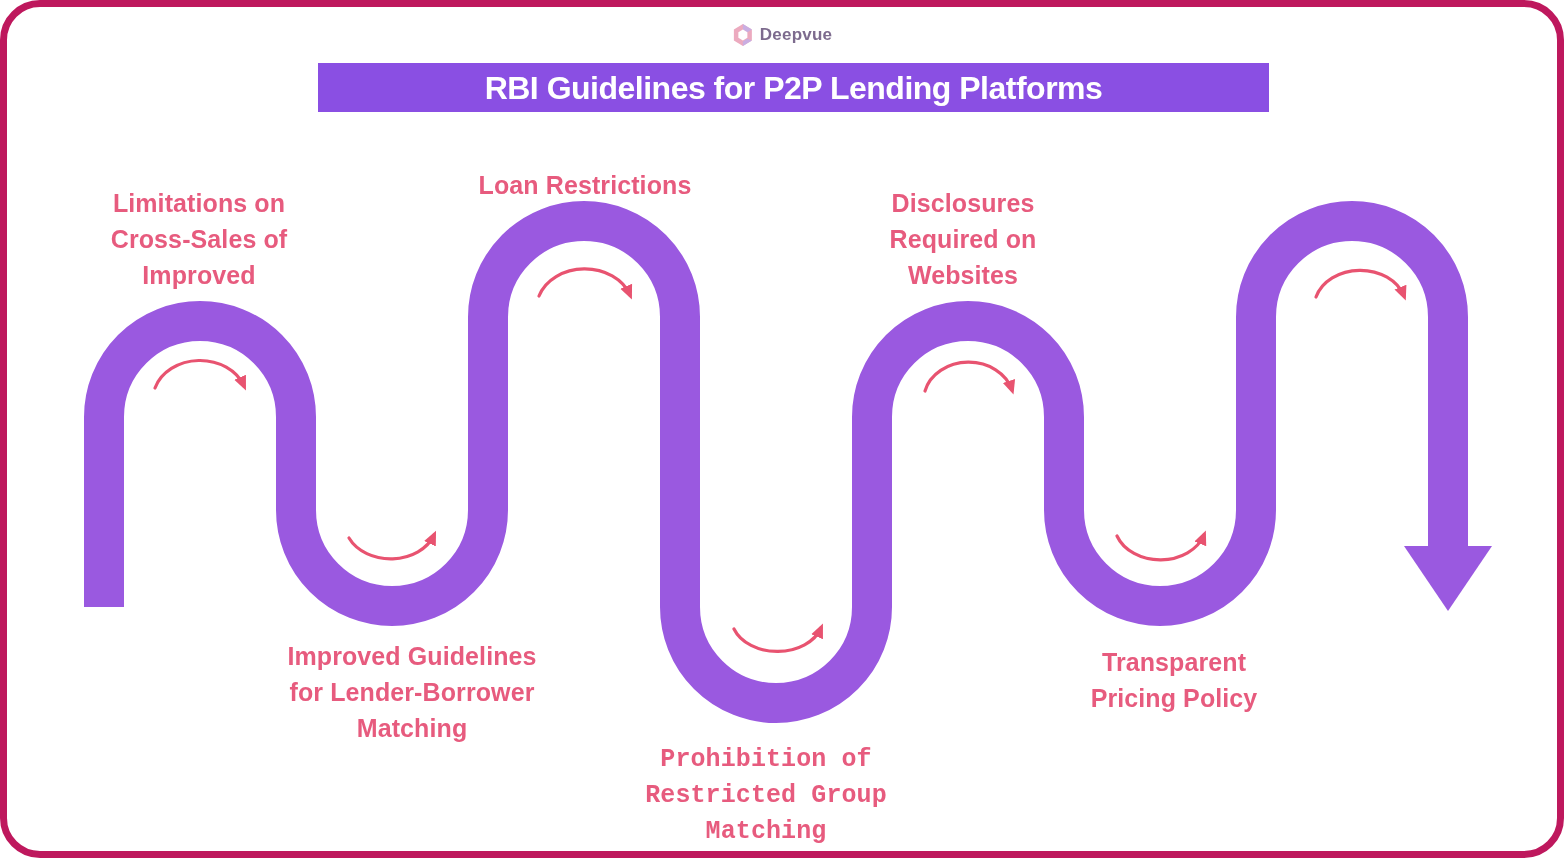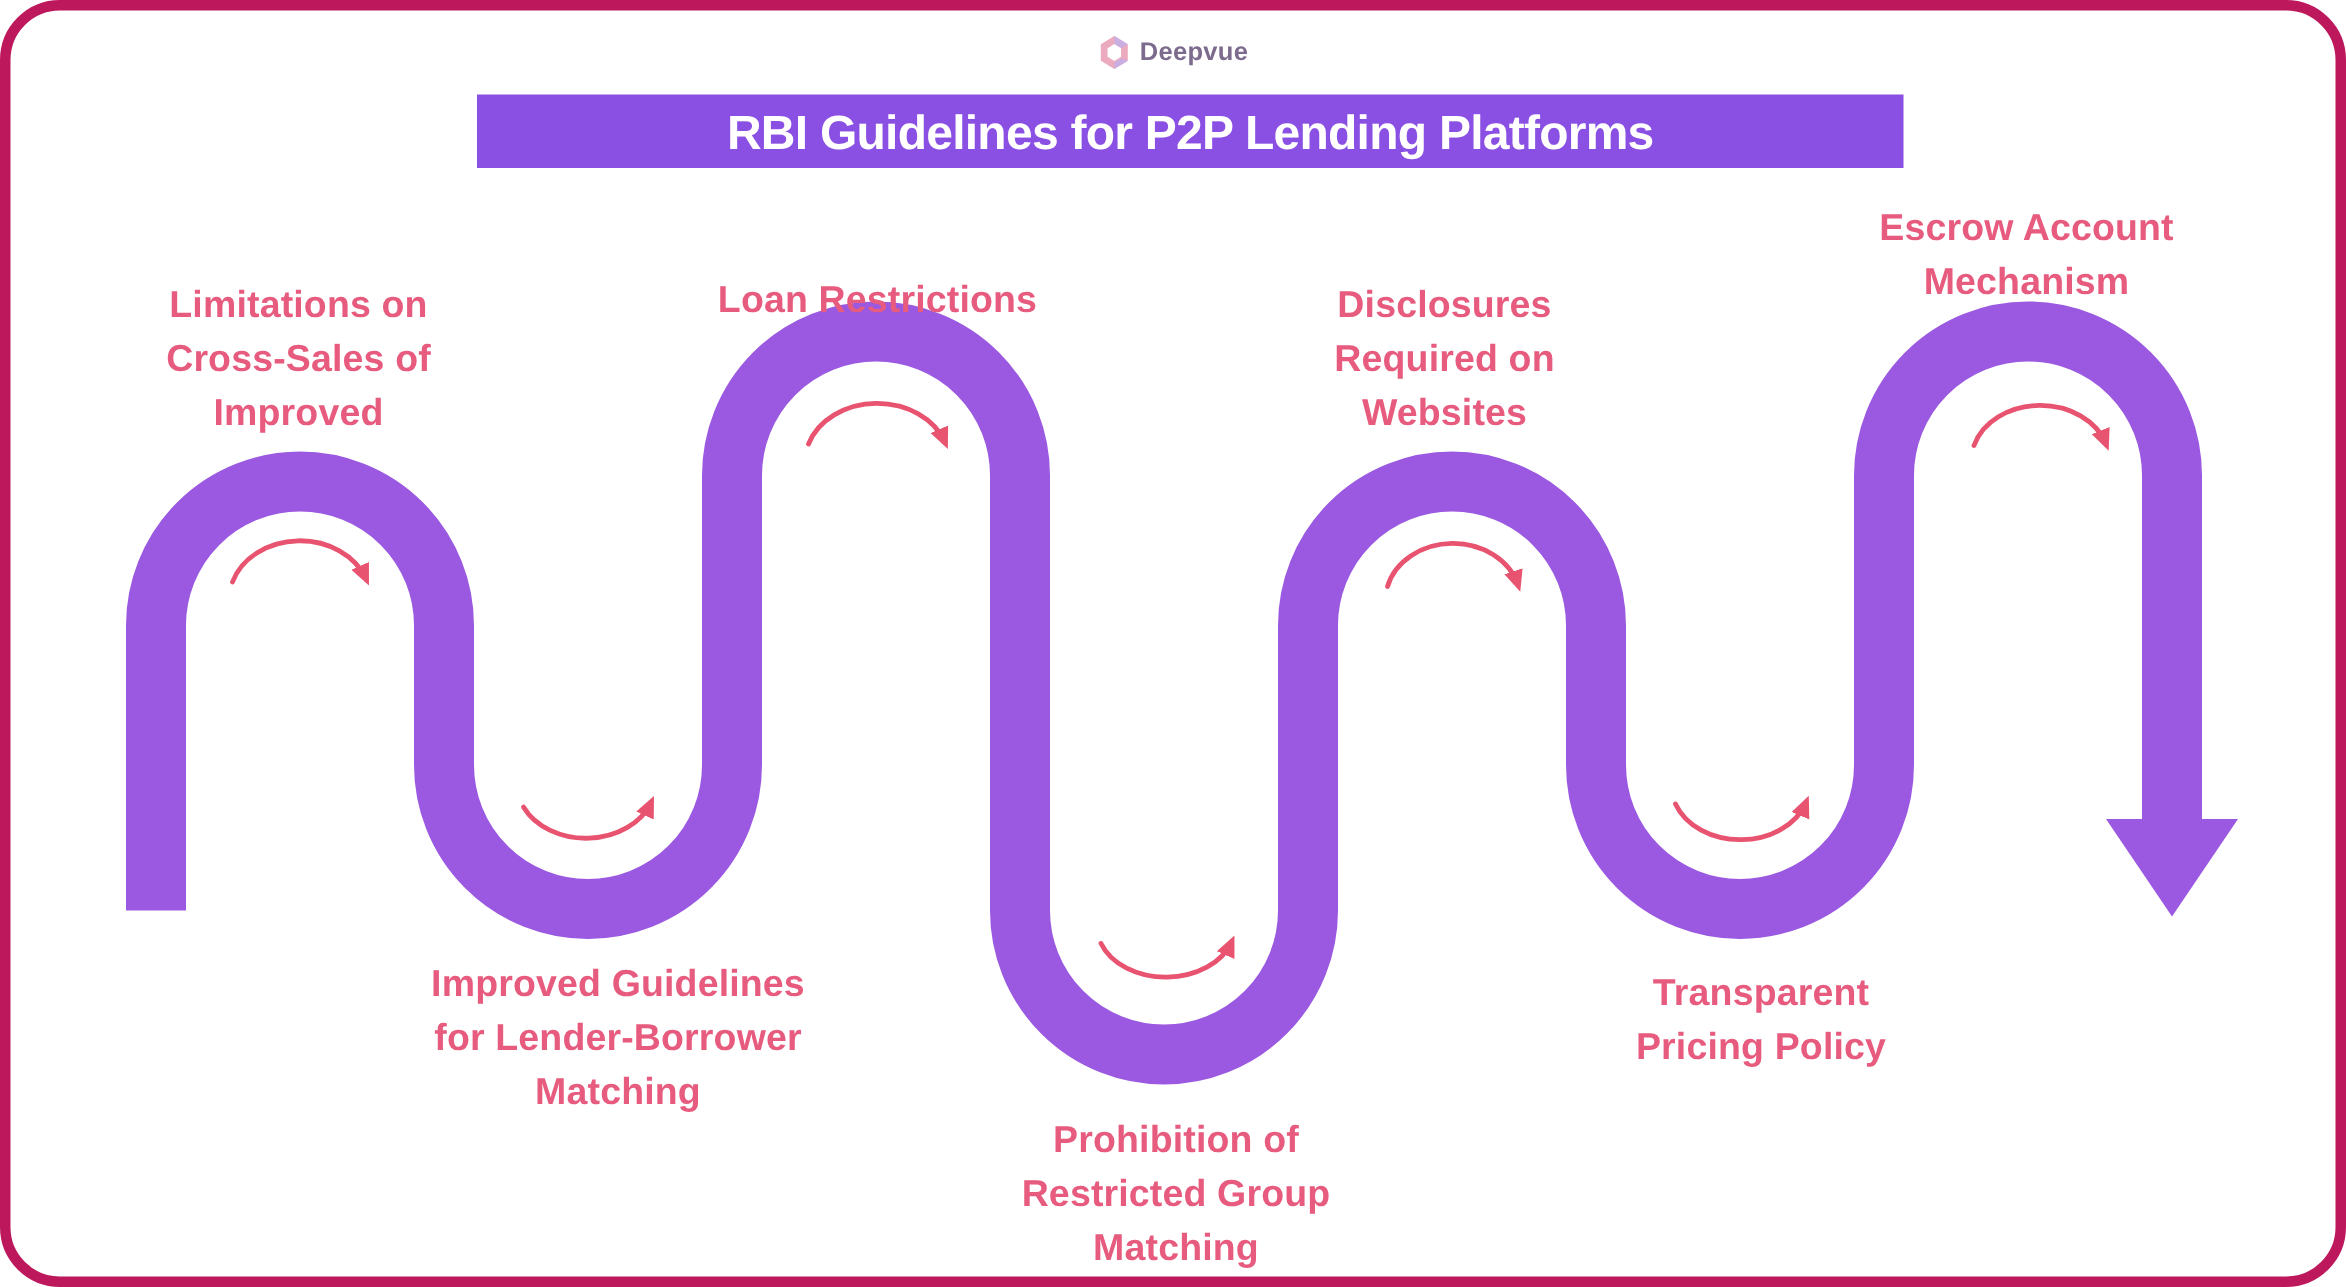--- a/index.html
+++ b/index.html
@@ -91,22 +91,22 @@
     white-space:pre-line;
     font-size:25px;
     line-height:36px;
     font-weight:800;
     color:var(--label-pink);
     z-index:2;
     letter-spacing:0.1px;
   }
   .step-1{left:192px;top:178px;}
   .step-2{left:405px;top:631px;}
-  .step-3{left:578px;top:160px;margin-top:15px;}
-  .step-4{left:777px;top:735px;}
+  .step-3{left:578px;top:160px;}
+  .step-4{left:759px;top:735px;font-family:Liberation Mono, monospace;}
   .step-5{left:956px;top:178px;}
   .step-6{left:1167px;top:637px;}
   .step-7{left:1344px;top:127px;}
 </style>
 </head>
 <body>
 
 <div class="canvas">
 
   <div class="logo">
@@ -165,16 +165,14 @@
 Matching</div>
   <div class="step-label step-3">Loan Restrictions</div>
   <div class="step-label step-4">Prohibition of
 Restricted Group
 Matching</div>
   <div class="step-label step-5">Disclosures
 Required on
 Websites</div>
   <div class="step-label step-6">Transparent
 Pricing Policy</div>
-  <div class="step-label step-7">Escrow Account
-Mechanism</div>
 
 </div>
 
 </body></html>

